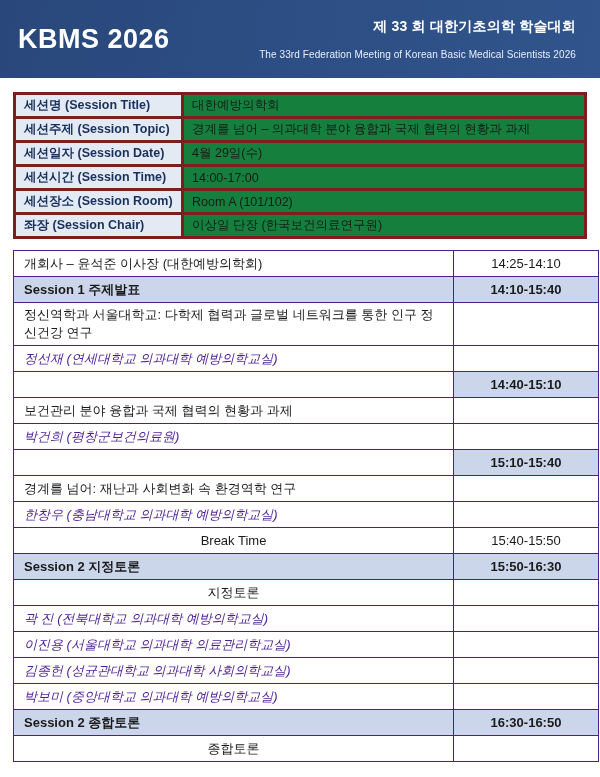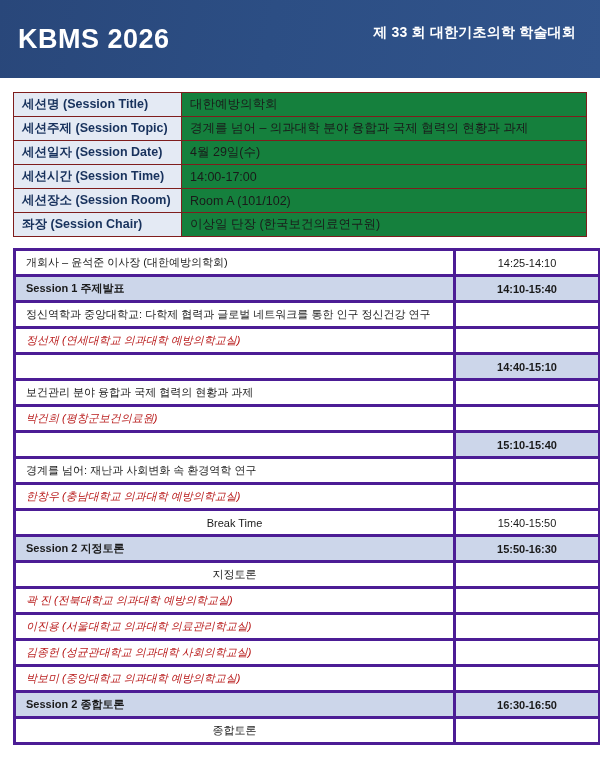--- a/index.html
+++ b/index.html
@@ -57,21 +57,21 @@
   
   .content {
     padding: 14px 13px 0 13px;
   }
   table.info {
     width: 100%;
     border-collapse: collapse;
     table-layout: fixed;
   }
   table.info td {
-    border: 1px solid #7f1d1d;
+    border: 3px solid #7f1d1d;
     height: 24px;
     font-size: 12.5px;
     padding: 2px 8px;
     vertical-align: middle;
   }
   table.info td.label {
     width: 168px;
     background: #e4eaf4;
     font-weight: bold;
     color: #17315c;
@@ -82,23 +82,23 @@
   }
 
   
   table.program {
     width: 100%;
     border-collapse: collapse;
     table-layout: fixed;
     margin-top: 11px;
   }
   table.program td {
-    border: 3px solid #4c1d95;
+    border: 1px solid #4c1d95;
     height: 26px;
-    font-size: 11px;
+    font-size: 13px;
     padding: 3px 10px;
     vertical-align: middle;
   }
   td.title-cell { width: 440px; }
   td.time-cell {
     width: 145px;
     text-align: center;
     font-size: 12.5px;
   }
   tr.plain td { background: #ffffff; }
@@ -109,32 +109,33 @@
   tr.hl-time td.time-cell {
     background: #ccd6ea;
     font-weight: bold;
   }
   tr.hl-time td.title-cell {
     background: #ffffff;
     font-weight: normal;
   }
   .speaker {
     font-style: italic;
-    color: #b91c1c;
+    color: #4c1d95;
     font-size: 11.5px;
   }
   .bold { font-weight: normal; text-align: center; }
 </style>
 </head>
 <body>
 
 <div class="header">
   <div class="header-left">KBMS 2026</div>
   <div class="header-right">
     <div class="header-kr">제 33 회 대한기초의학 학술대회</div>
+    <div class="header-en">The 33rd Federation Meeting of Korean Basic Medical Scientists 2026</div>
   </div>
 </div>
 
 <div class="content">
 
   <table class="info">
     <tbody id="info-body">
         <tr>
           <td class="label">세션명 (Session Title)</td>
           <td class="value">대한예방의학회</td>
@@ -166,21 +167,21 @@
     <tbody id="program-body">
         <tr class="plain">
           <td class="title-cell">개회사 – 윤석준 이사장 (대한예방의학회)</td>
           <td class="time-cell">14:25-14:10</td>
         </tr>
         <tr class="hl">
           <td class="title-cell">Session 1 주제발표</td>
           <td class="time-cell">14:10-15:40</td>
         </tr>
         <tr class="plain">
-          <td class="title-cell">정신역학과 중앙대학교: 다학제 협력과 글로벌 네트워크를 통한 인구 정신건강 연구</td>
+          <td class="title-cell">정신역학과 서울대학교: 다학제 협력과 글로벌 네트워크를 통한 인구 정신건강 연구</td>
           <td class="time-cell"></td>
         </tr>
         <tr class="plain">
           <td class="title-cell speaker">정선재 (연세대학교 의과대학 예방의학교실)</td>
           <td class="time-cell"></td>
         </tr>
         <tr class="hl-time">
           <td class="title-cell"></td>
           <td class="time-cell">14:40-15:10</td>
         </tr>

